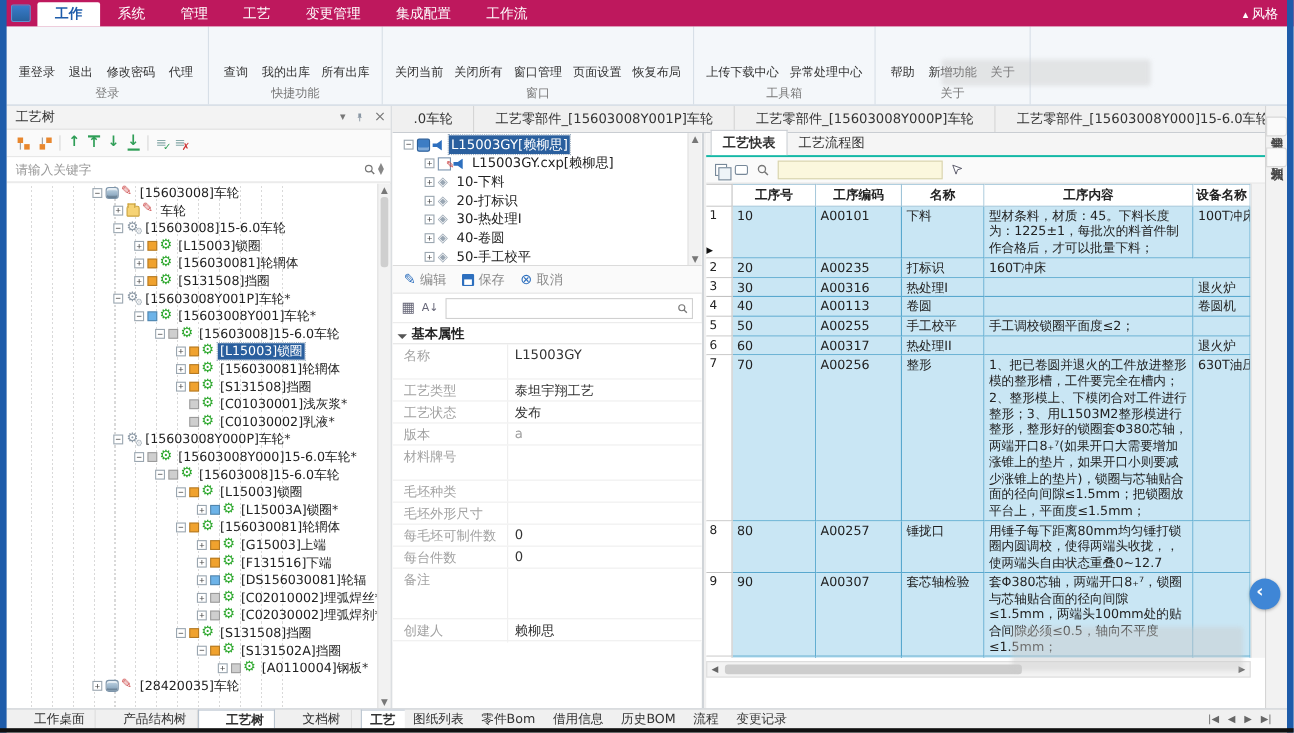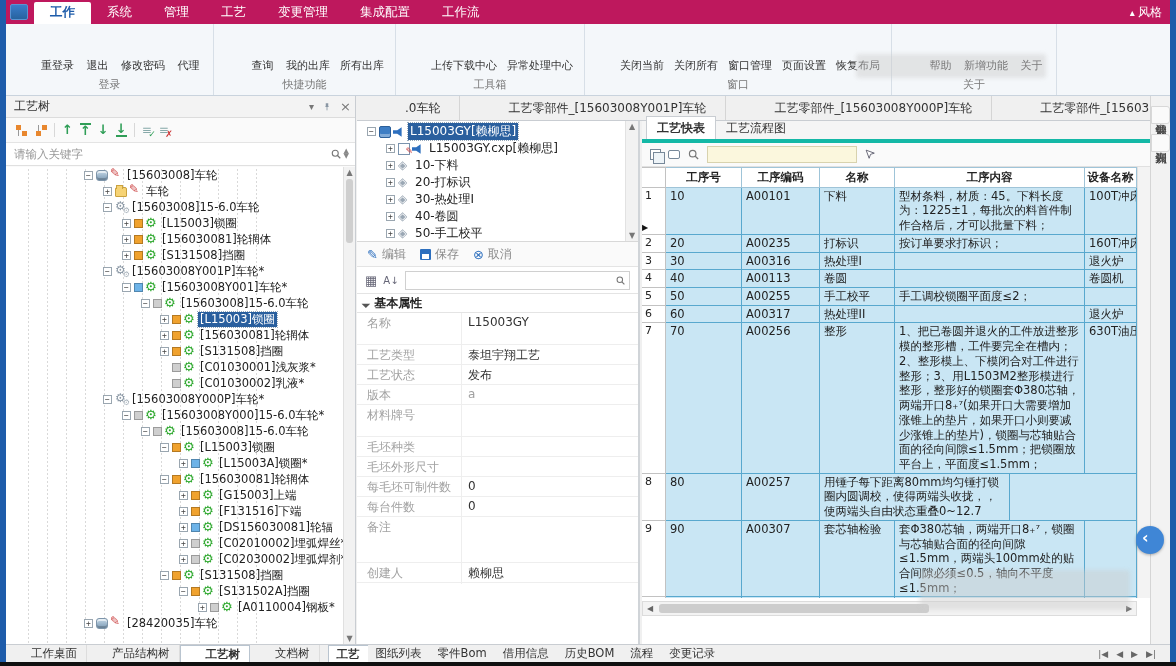--- a/index.html
+++ b/index.html
@@ -17,21 +17,21 @@
   .titlebar { position:absolute; left:0; top:0; right:0; height:24px; background:#be185d; display:flex; align-items:stretch; z-index:40; }
   .win-icon { width:18px; height:16px; margin:4px 6px 0 10px; background:linear-gradient(#3a7ccb,#27639f); border:1px solid #5b93d0; border-radius:2px; }
   .mtab { color:#fff; padding:4px 16px 3px; cursor:default; font-size:12.5px; }
   .mtab.active { background:#fff; color:#1e5caa; font-weight:bold; border-radius:2px 2px 0 0; margin-top:2px; padding-top:2px; }
   .style-btn { margin-left:auto; color:#fff; padding:4px 14px; font-size:12px; white-space:nowrap; }
   .style-btn::before { content:'▴ '; font-size:10px; }
 
   
   .ribbon { position:absolute; left:6px; right:6px; top:24px; height:72px; background:#f4f7fa; border-bottom:1px solid #c9d3dd; display:flex; z-index:30; }
   .rgroup { display:flex; flex-direction:column; border-right:1px solid #d7dfe7; padding:3px 6px 1px; }
-  .ritems { display:flex; flex:1; align-items:flex-start;margin-left:24px; }
+  .ritems { display:flex; flex:1; align-items:flex-start; }
   .rbtn { display:flex; flex-direction:column; align-items:center; padding:2px 5px; cursor:default; }
   .rbtn .ricon { width:27px; height:27px; }
   .rbtn .rlabel { font-size:11px; color:#333; margin-top:2px; white-space:nowrap; }
   .glabel { text-align:center; font-size:11px; color:#777; padding:1px 0 2px; }
 
   
   .left-panel { position:absolute; left:6px; top:96px; width:350px; bottom:22px; background:#fafafa; border-right:1px solid #c9cdd2; }
   .lp-header { height:22px; background:#f3f3f3; border-bottom:1px solid #dcdcdc; display:flex; align-items:center; padding:0 4px 0 8px; font-size:12px; color:#333; }
   .lp-hbtns { margin-left:auto; display:flex; gap:8px; color:#777; font-size:10px; align-items:center; }
   .lp-hbtns .hb { cursor:default; }
@@ -77,21 +77,21 @@
   .ti-doc-edit { width:10px; height:12px; background:#fff; border:1px solid #7a93ad; }
   .ti-doc-edit::after { content:'✎'; color:#c44; font-size:9px; position:absolute; right:-4px; bottom:-2px; }
   .ti-speaker { background:#2d6fbe; clip-path:polygon(0% 35%,35% 35%,72% 6%,72% 94%,35% 65%,0% 65%); width:11px; height:11px; margin-top:1px; }
   .vscroll { position:absolute; right:0; top:71px; bottom:0; width:12px; background:#f2f2f2; border-left:1px solid #e0e0e0; font-size:8px; color:#777; text-align:center; }
   .vscroll .up { position:absolute; top:1px; left:0; right:0; }
   .vscroll .dn { position:absolute; bottom:1px; left:0; right:0; }
   .vscroll .thumb { position:absolute; left:2px; right:2px; background:#cfcfcf; border-radius:3px; }
 
   
   .doc-tabs { position:absolute; left:357px; top:96px; right:26px; height:25px; background:#f0f0f0; border-bottom:1px solid #c9cdd2; display:flex; align-items:flex-end; overflow:hidden; }
-  .dtab { padding:4px 19px 3px; font-size:12px; color:#333; border-right:1px solid #d5d5d5; white-space:nowrap; cursor:default;margin-left:29px; }
+  .dtab { padding:4px 19px 3px; font-size:12px; color:#333; border-right:1px solid #d5d5d5; white-space:nowrap; cursor:default; }
   .dtab.active { background:#fff; color:#1e5caa; font-weight:bold; border:1px solid #b9c4cf; border-bottom:none; display:flex; gap:8px; align-items:center; }
 
   
   .mid-panel { position:absolute; left:357px; top:121px; width:283px; bottom:22px; background:#fff; border-right:2px solid #d0d4d8; }
   .mid-tree { position:absolute; left:0; top:0; right:0; height:121px; border-bottom:1px solid #d8d8d8; overflow:hidden; background:#fff; }
   .mid-tree-inner { position:absolute; left:0; top:2px; right:13px; }
   .mid-tree .titem { height:17px; font-size:12px; }
   .mid-vscroll { position:absolute; right:0; top:0; bottom:0; width:13px; background:#f2f2f2; border-left:1px solid #e2e2e2; font-size:8px; color:#777; text-align:center; }
   .edit-bar { position:absolute; left:0; top:121px; right:0; height:25px; background:#fafafa; border-bottom:1px solid #e4e4e4; display:flex; align-items:center; gap:14px; padding:0 10px; color:#8b8b8b; font-size:12px; }
   .edit-item { display:flex; align-items:center; gap:4px; cursor:default; }
@@ -110,21 +110,21 @@
   .psection::before { content:'◢'; font-size:8px; color:#555; transform:rotate(45deg); }
   .prow { display:flex; border-bottom:1px solid #eee; min-height:18px; align-items:flex-start; }
   .prow.med { min-height:32px; }
   .prow.tall { min-height:46px; }
   .plabel { width:105px; min-width:105px; color:#a2a2a2; padding:2px 4px 0 10px; border-right:1px solid #eee; align-self:stretch; }
   .pvalue { flex:1; padding:2px 4px 0 6px; color:#333; }
   .pvalue.muted { color:#a0a0a0; }
 
   
   .right-panel { position:absolute; left:642px; top:121px; right:26px; bottom:22px; background:#fff; }
-  .rp-tabs { height:22px; display:flex; align-items:flex-end; background:#f5f5f5; border-bottom:4px solid #14b8a6; padding-left:4px; }
+  .rp-tabs { height:22px; display:flex; align-items:flex-end; background:#f5f5f5; border-bottom:2px solid #14b8a6; padding-left:4px; }
   .rptab { padding:3px 10px 2px; font-size:12px; color:#333; cursor:default; }
   .rptab.active { background:#fff; border:1px solid #c9cdd2; border-bottom:none; font-weight:bold; }
   .rp-toolbar { height:24px; background:#fafafa; border-bottom:1px solid #e0e0e0; display:flex; align-items:center; gap:7px; padding:0 8px; }
   .copy-ic { width:11px; height:11px; border:1px solid #789; background:#fff; position:relative; }
   .copy-ic::after { content:''; position:absolute; left:2px; top:2px; width:10px; height:10px; border:1px solid #789; background:#eef4f8; }
   .rect-ic { width:12px; height:9px; border:1px solid #789; border-radius:2px; background:#fff; }
   .rp-toolbar .qbox { width:150px; height:17px; background:#fbf7dd; border:1px solid #d8d2ae; }
   .table-wrap { position:absolute; left:0; top:46px; right:13px; bottom:46px; overflow:hidden; }
   .thead,.trow { display:flex; align-items:stretch; }
   .thead { font-weight:bold; }
@@ -335,53 +335,53 @@
             <svg class="ricon"></svg>
             <span class="rlabel">所有出库</span>
           </div>
         </div>
       <div class="glabel">快捷功能</div>
     </div>
     <div class="rgroup">
       <div class="ritems">
           <div class="rbtn">
             <svg class="ricon"></svg>
-            <span class="rlabel">上传下载中心</span>
-          </div>
-          <div class="rbtn">
-            <svg class="ricon"></svg>
-            <span class="rlabel">异常处理中心</span>
-          </div>
-        </div>
-      <div class="glabel">工具箱</div>
+            <span class="rlabel">关闭当前</span>
+          </div>
+          <div class="rbtn">
+            <svg class="ricon"></svg>
+            <span class="rlabel">关闭所有</span>
+          </div>
+          <div class="rbtn">
+            <svg class="ricon"></svg>
+            <span class="rlabel">窗口管理</span>
+          </div>
+          <div class="rbtn">
+            <svg class="ricon"></svg>
+            <span class="rlabel">页面设置</span>
+          </div>
+          <div class="rbtn">
+            <svg class="ricon"></svg>
+            <span class="rlabel">恢复布局</span>
+          </div>
+        </div>
+      <div class="glabel">窗口</div>
     </div>
     <div class="rgroup">
       <div class="ritems">
           <div class="rbtn">
             <svg class="ricon"></svg>
-            <span class="rlabel">关闭当前</span>
-          </div>
-          <div class="rbtn">
-            <svg class="ricon"></svg>
-            <span class="rlabel">关闭所有</span>
-          </div>
-          <div class="rbtn">
-            <svg class="ricon"></svg>
-            <span class="rlabel">窗口管理</span>
-          </div>
-          <div class="rbtn">
-            <svg class="ricon"></svg>
-            <span class="rlabel">页面设置</span>
-          </div>
-          <div class="rbtn">
-            <svg class="ricon"></svg>
-            <span class="rlabel">恢复布局</span>
-          </div>
-        </div>
-      <div class="glabel">窗口</div>
+            <span class="rlabel">上传下载中心</span>
+          </div>
+          <div class="rbtn">
+            <svg class="ricon"></svg>
+            <span class="rlabel">异常处理中心</span>
+          </div>
+        </div>
+      <div class="glabel">工具箱</div>
     </div>
     <div class="rgroup">
       <div class="ritems">
           <div class="rbtn">
             <svg class="ricon"></svg>
             <span class="rlabel">帮助</span>
           </div>
           <div class="rbtn">
             <svg class="ricon"></svg>
             <span class="rlabel">新增功能</span>
@@ -862,21 +862,20 @@
           <span class="tc c2">A00101</span>
           <span class="tc c3">下料</span>
           <span class="tc c4">型材条料，材质：45。下料长度为：1225±1，每批次的料首件制作合格后，才可以批量下料；</span>
           <span class="tc c5">100T冲床</span>
         </div>
         <div class="trow">
           <span class="tg">2</span>
           <span class="tc c1">20</span>
           <span class="tc c2">A00235</span>
           <span class="tc c3">打标识</span>
-          <span class="tc c4">按订单要求打标识；</span>
           <span class="tc c5">160T冲床</span>
         </div>
         <div class="trow">
           <span class="tg">3</span>
           <span class="tc c1">30</span>
           <span class="tc c2">A00316</span>
           <span class="tc c3">热处理I</span>
           <span class="tc c4"></span>
           <span class="tc c5">退火炉</span>
         </div>
@@ -909,20 +908,21 @@
           <span class="tc c1">70</span>
           <span class="tc c2">A00256</span>
           <span class="tc c3">整形</span>
           <span class="tc c4">1、把已卷圆并退火的工件放进整形模的整形槽，工件要完全在槽内；2、整形模上、下模闭合对工件进行整形；3、用L1503M2整形模进行整形，整形好的锁圈套Φ380芯轴，两端开口8₊⁷(如果开口大需要增加涨锥上的垫片，如果开口小则要减少涨锥上的垫片)，锁圈与芯轴贴合面的径向间隙≤1.5mm；把锁圈放平台上，平面度≤1.5mm；</span>
           <span class="tc c5">630T油压机</span>
         </div>
         <div class="trow">
           <span class="tg">8</span>
           <span class="tc c1">80</span>
           <span class="tc c2">A00257</span>
+          <span class="tc c3">锤拢口</span>
           <span class="tc c4">用锤子每下距离80mm均匀锤打锁圈内圆调校，使得两端头收拢，，使两端头自由状态重叠0~12.7</span>
           <span class="tc c5"></span>
         </div>
         <div class="trow">
           <span class="tg">9</span>
           <span class="tc c1">90</span>
           <span class="tc c2">A00307</span>
           <span class="tc c3">套芯轴检验</span>
           <span class="tc c4">套Φ380芯轴，两端开口8₊⁷，锁圈与芯轴贴合面的径向间隙≤1.5mm，两端头100mm处的贴合间隙必须≤0.5，轴向不平度≤1.5mm；</span>
           <span class="tc c5"></span>

